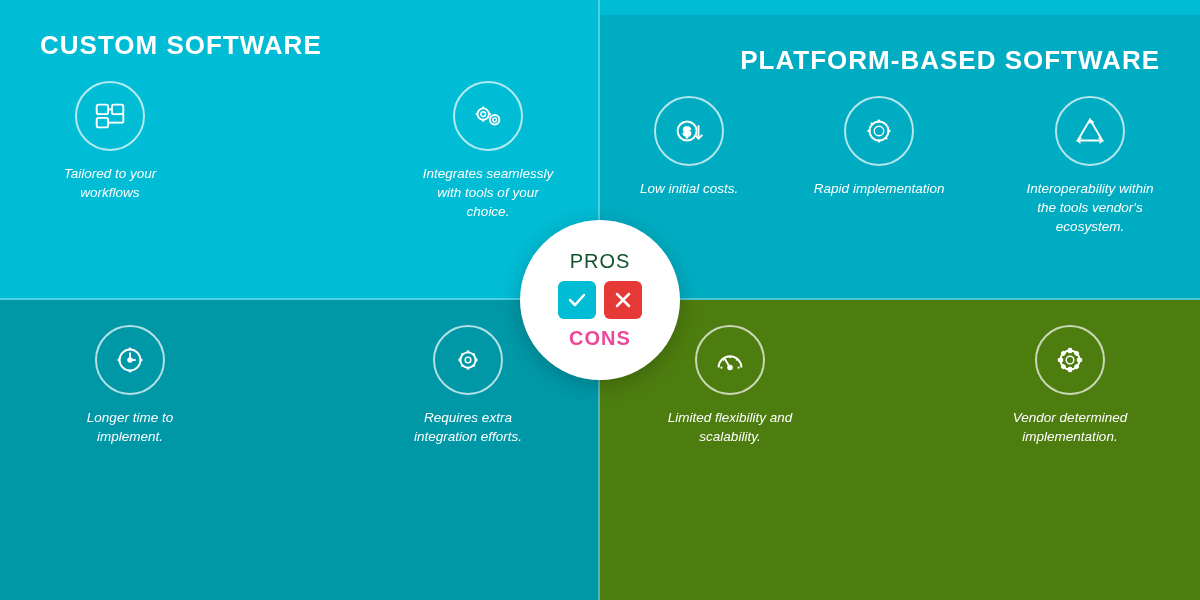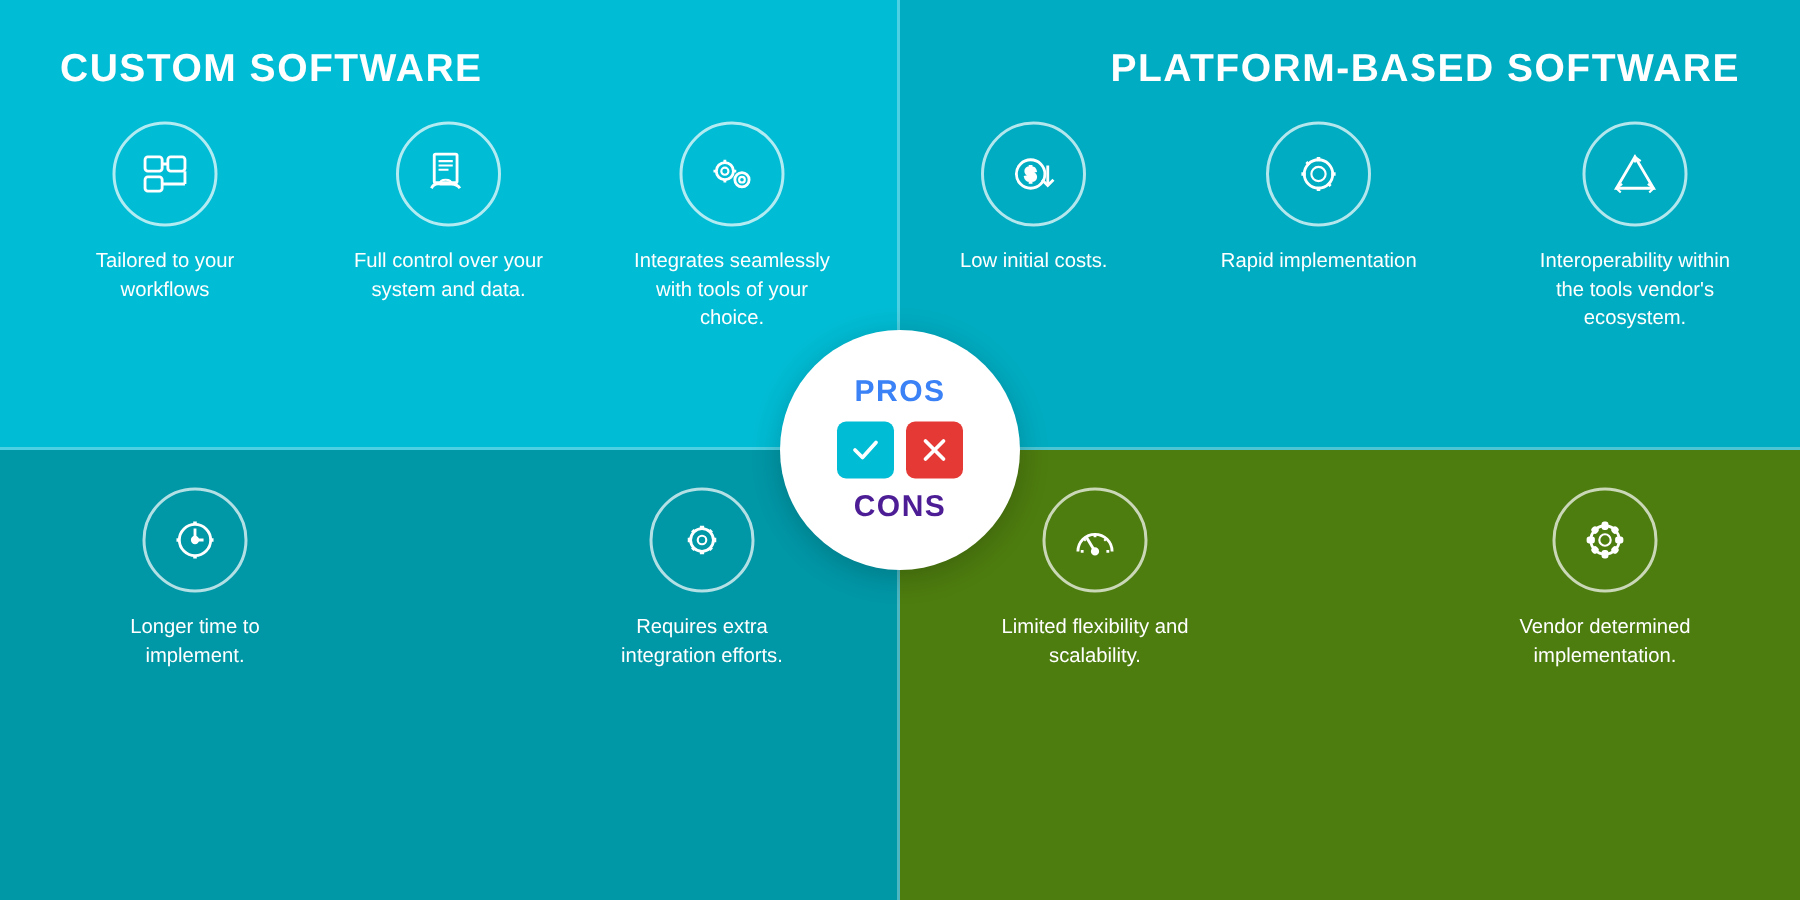--- a/index.html
+++ b/index.html
@@ -26,20 +26,21 @@
       position: relative;
     }
     .top-left {
       background: #00bcd4;
       border-right: 2px solid rgba(255,255,255,0.3);
       border-bottom: 2px solid rgba(255,255,255,0.3);
     }
     .top-right {
       background: #00acc1;
       border-bottom: 2px solid rgba(255,255,255,0.3);
+      margin-top: 15px;
     }
     .bottom-left {
       background: #0097a7;
       border-right: 2px solid rgba(255,255,255,0.3);
     }
     .bottom-right {
       background: #4d7c0f;
     }
 
     
@@ -88,20 +89,21 @@
       fill: none;
       stroke: white;
       stroke-width: 1.8;
     }
 
     .item-text {
       font-size: 13.5px;
       color: white;
       line-height: 1.4;
       font-weight: 400;
+      font-style: italic;
     }
 
     
     .center-circle {
       position: absolute;
       top: 50%;
       left: 50%;
       transform: translate(-50%, -50%);
       width: 160px;
       height: 160px;
@@ -110,22 +112,22 @@
       display: flex;
       flex-direction: column;
       align-items: center;
       justify-content: center;
       z-index: 10;
       box-shadow: 0 4px 20px rgba(0,0,0,0.2);
     }
 
     .pros-label {
       font-size: 20px;
-      font-weight: 700;
-      color: #3b82f6;
+      font-weight: 400;
+      color: #14532d;
       text-transform: uppercase;
       letter-spacing: 1px;
       margin-bottom: 8px;
     }
 
     .icons-row {
       display: flex;
       gap: 8px;
       margin-bottom: 8px;
     }
@@ -146,21 +148,21 @@
       background: #e53935;
       border-radius: 6px;
       display: flex;
       align-items: center;
       justify-content: center;
     }
 
     .cons-label {
       font-size: 20px;
       font-weight: 900;
-      color: #4c1d95;
+      color: #ec4899;
       text-transform: uppercase;
       letter-spacing: 1px;
     }
 
     .top-left .section-title { text-align: left; }
     .top-right .section-title { text-align: right; }
     .bottom-left { padding-top: 25px; }
     .bottom-right { padding-top: 25px; }
   </style>
 </head>
@@ -180,34 +182,20 @@
             <rect x="22" y="8" width="12" height="10" rx="2" stroke="white" stroke-width="2" fill="none"></rect>
             <rect x="6" y="22" width="12" height="10" rx="2" stroke="white" stroke-width="2" fill="none"></rect>
             <line x1="18" y1="13" x2="22" y2="13" stroke="white" stroke-width="2"></line>
             <line x1="18" y1="27" x2="34" y2="27" stroke="white" stroke-width="2"></line>
             <line x1="34" y1="18" x2="34" y2="27" stroke="white" stroke-width="2"></line>
           </svg>
         </div>
         <span class="item-text">Tailored to your workflows</span>
       </div>
 
-      <div class="item">
-        <div class="icon-circle">
-          <svg viewBox="0 0 40 40">
-
-            <rect x="10" y="6" width="16" height="20" rx="1" stroke="white" stroke-width="2" fill="none"></rect>
-            <line x1="13" y1="11" x2="23" y2="11" stroke="white" stroke-width="1.5"></line>
-            <line x1="13" y1="14" x2="23" y2="14" stroke="white" stroke-width="1.5"></line>
-            <line x1="13" y1="17" x2="20" y2="17" stroke="white" stroke-width="1.5"></line>
-            <path d="M8 30 Q10 26 14 27 L22 27 Q26 27 28 30" stroke="white" stroke-width="2" fill="none"></path>
-            <path d="M14 27 Q14 24 18 24 Q22 24 22 27" stroke="white" stroke-width="1.5" fill="none"></path>
-          </svg>
-        </div>
-        <span class="item-text">Full control over your system and data.</span>
-      </div>
 
       <div class="item">
         <div class="icon-circle">
           <svg viewBox="0 0 40 40">
 
             <circle cx="15" cy="18" r="6" stroke="white" stroke-width="2" fill="none"></circle>
             <circle cx="15" cy="18" r="2.5" stroke="white" stroke-width="1.5" fill="none"></circle>
             <circle cx="27" cy="24" r="5" stroke="white" stroke-width="2" fill="none"></circle>
             <circle cx="27" cy="24" r="2" stroke="white" stroke-width="1.5" fill="none"></circle>
             <line x1="15" y1="10" x2="15" y2="12" stroke="white" stroke-width="2"></line>

